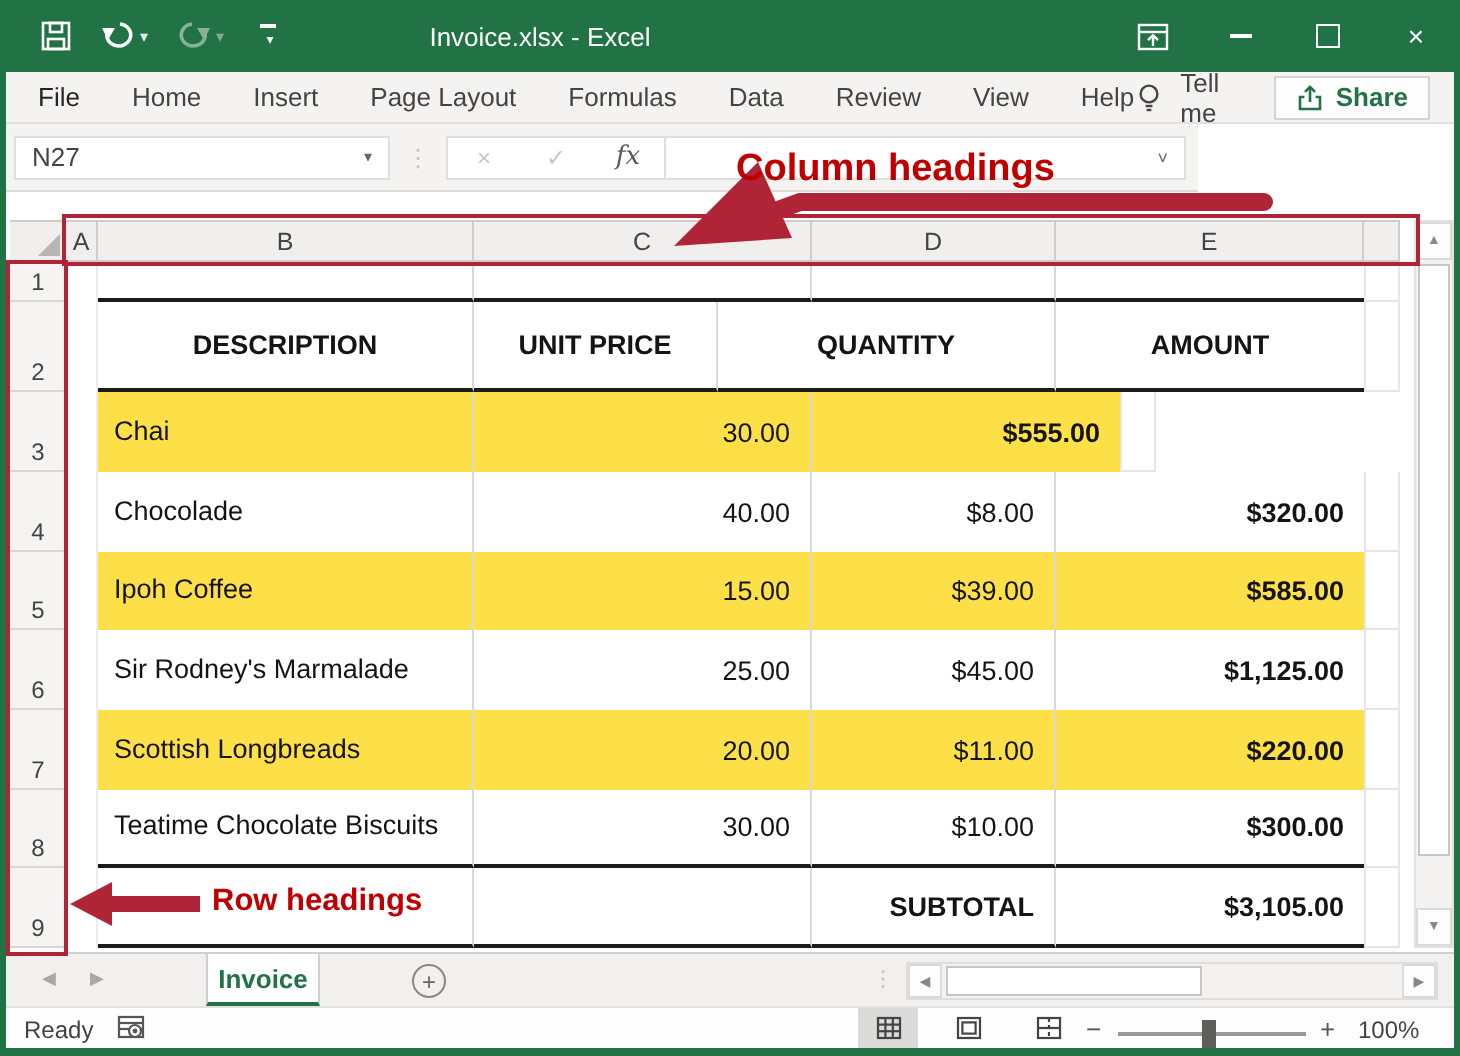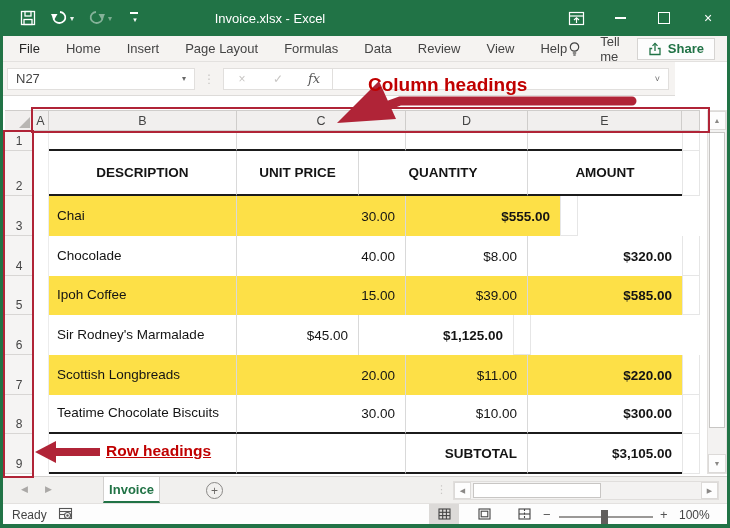--- a/index.html
+++ b/index.html
@@ -19,25 +19,25 @@
   .win-controls{position:absolute;right:0;top:0;height:36px;display:flex;align-items:center;}
   .wbtn{width:44px;height:36px;display:flex;align-items:center;justify-content:center;color:#fff;}
   .wbtn .minbar{width:11px;height:1.5px;background:#fff;}
   .wbtn .maxbox{width:10px;height:10px;border:1.2px solid #fff;}
   .wbtn.close{font-size:14px;}
   
   .menubar{position:absolute;left:3px;top:36px;width:724px;height:26px;background:#f5f3f1;
            border-bottom:1px solid #e3e1df;display:flex;align-items:center;padding:0;z-index:20;box-sizing:border-box;}
   .menu-item{font-size:13px;color:#444;margin-left:26px;white-space:nowrap;}
   .menu-item:first-child{margin-left:16px;color:#262626;}
-  .tellme{display:flex;align-items:center;gap:18px;margin-left:auto;margin-right:14px;color:#444;font-size:13px;}
+  .tellme{display:flex;align-items:center;gap:8px;margin-left:auto;margin-right:14px;color:#444;font-size:13px;}
   .share-btn{display:flex;align-items:center;gap:6px;border:1px solid #d6d4d2;background:#fdfdfd;
              height:20px;padding:0 10px;margin-right:12px;color:#217346;font-size:13px;font-weight:bold;}
   
-  .formulabar{position:absolute;left:3px;top:62px;width:672px;height:34px;background:#f5f3f1;
+  .formulabar{position:absolute;left:3px;top:62px;width:596px;height:34px;background:#f5f3f1;
               border-bottom:1px solid #dddbd9;display:flex;align-items:center;z-index:5;box-sizing:border-box;}
   .namebox{width:188px;height:22px;background:#fff;border:1px solid #e1dfdd;margin-left:4px;
            display:flex;align-items:center;font-size:13px;color:#444;padding-left:8px;box-sizing:border-box;}
   .namebox .nb-caret{margin-left:auto;margin-right:8px;font-size:8px;color:#696969;}
   .vdots{color:#c8c6c4;font-size:12px;margin:0 8px;letter-spacing:0;}
   .fxgroup{display:flex;align-items:center;background:#fff;border:1px solid #e1dfdd;height:22px;box-sizing:border-box;}
   .fxbtn{width:36px;text-align:center;font-size:12px;color:#c8c6c4;}
   .fxbtn.fx{color:#595959;font-family:"DejaVu Serif",serif;font-style:italic;font-size:13px;}
   .formula-field{flex:1;height:22px;background:#fff;border:1px solid #e1dfdd;border-left:none;margin-right:6px;
                  display:flex;align-items:center;justify-content:flex-end;box-sizing:border-box;}
@@ -72,21 +72,21 @@
   .sbtn{height:19px;background:#fdfdfd;border:1px solid #dcdad8;box-sizing:border-box;
         display:flex;align-items:center;justify-content:center;font-size:7px;color:#8a8886;flex:none;}
   .vthumb{margin:2px 1px;height:296px;background:#fff;border:1px solid #c8c6c4;box-sizing:border-box;flex:none;}
   .vspace{flex:1;}
   
   .ann-rect{position:absolute;border:2px solid #b02437;z-index:10;pointer-events:none;box-sizing:border-box;}
   .rect-cols{left:31px;top:107px;width:679px;height:26px;}
   .rect-rows{left:3px;top:130px;width:31px;height:348px;}
   .ann-label{position:absolute;color:#c00000;font-weight:bold;z-index:12;white-space:nowrap;}
   .lbl-cols{left:368px;top:74px;font-size:19px;}
-  .lbl-rows{left:106px;top:442px;font-size:15.5px;text-decoration:underline;}
+  .lbl-rows{left:106px;top:442px;font-size:15.5px;}
   .arrow-overlay{position:absolute;left:0;top:0;width:730px;height:528px;z-index:11;pointer-events:none;}
   
   .tabbar{position:absolute;left:3px;top:476px;width:724px;height:27px;background:#f1f0ee;
           border-top:1px solid #d2d0ce;z-index:6;box-sizing:border-box;}
   .tabnav{position:absolute;top:7px;font-size:9px;color:#aaa8a6;}
   .tabnav.l{left:18px;} .tabnav.r{left:42px;}
   .sheet-tab{position:absolute;left:100px;top:0;width:57px;height:26px;background:#fff;
              border-left:1px solid #d2d0ce;border-right:1px solid #d2d0ce;border-bottom:2px solid #217346;
              display:flex;align-items:center;justify-content:center;
              color:#217346;font-size:13px;font-weight:bold;box-sizing:border-box;}
@@ -288,20 +288,21 @@
       <div class="c w-c cell gl num">15.00</div>
       <div class="c w-d cell gl num">$39.00</div>
       <div class="c w-e cell num b">$585.00</div>
       <div class="c w-f cell cf"></div>
     </div>
 
     <div class="srow h40">
       <div class="c rh" style="width:28px">6</div>
       <div class="c w-a cell ca"></div>
       <div class="c w-b cell gl desc">Sir Rodney's Marmalade</div>
+      <div class="c w-c cell gl num">25.00</div>
       <div class="c w-d cell gl num">$45.00</div>
       <div class="c w-e cell num b">$1,125.00</div>
       <div class="c w-f cell cf"></div>
     </div>
 
     <div class="srow h40 band">
       <div class="c rh" style="width:28px">7</div>
       <div class="c w-a cell ca"></div>
       <div class="c w-b cell gl desc">Scottish Longbreads</div>
       <div class="c w-c cell gl num">20.00</div>

